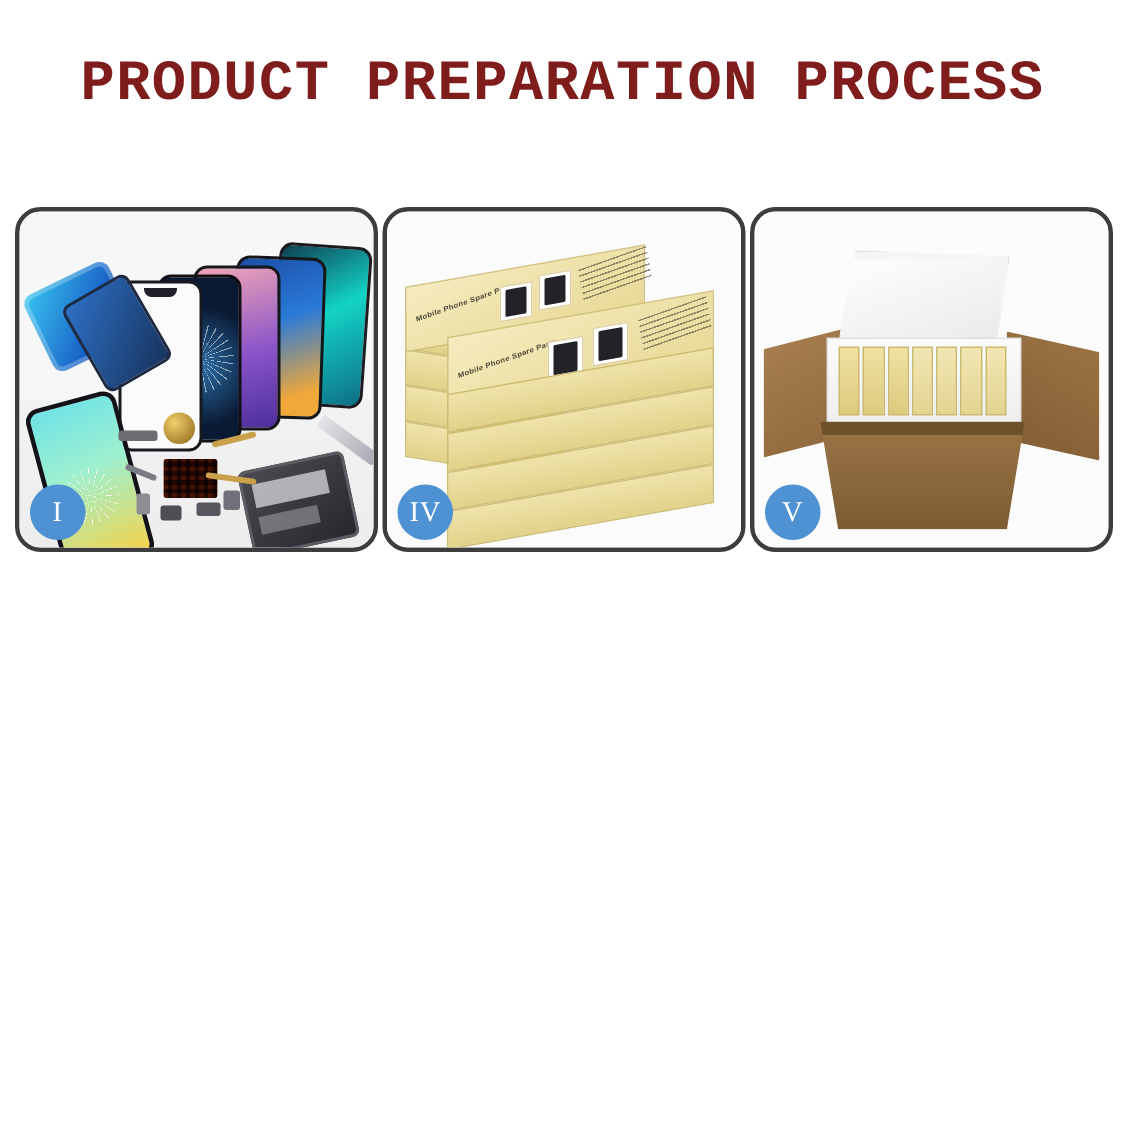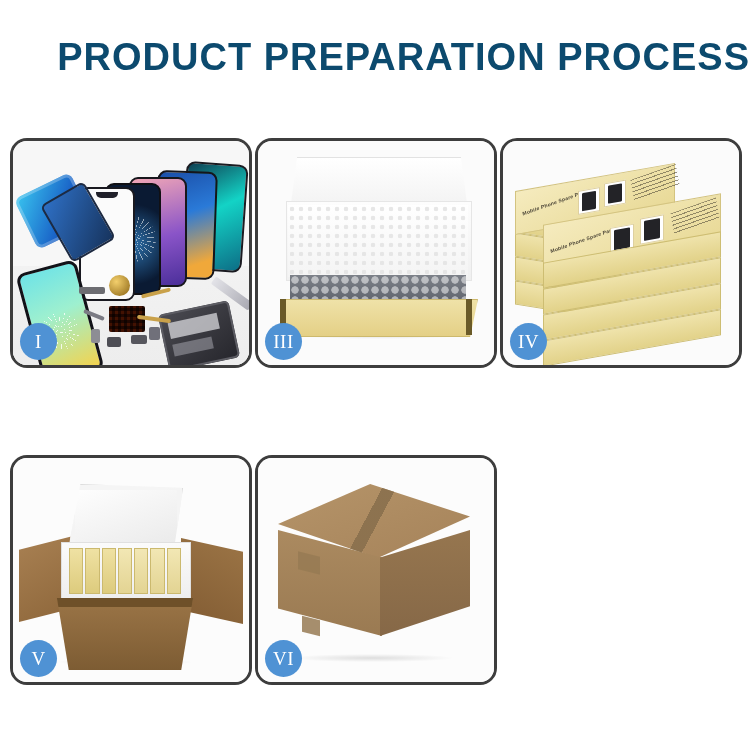--- a/index.html
+++ b/index.html
@@ -15,29 +15,28 @@
     position: relative;
   }
 
   
   .header {
     width: 750px;
     padding-top: 38px;
     text-align: center;
   }
   .main-title {
-    font-family: Liberation Sans, sans-serif;
+    font-family: Liberation Mono, monospace;
     font-size: 38px;
     font-weight: 700;
     letter-spacing: 1.0px;
-    color: #0c4a6e;
+    color: #7f1d1d;
     line-height: 1;
     margin: 0;
     white-space: nowrap;
-    text-align: right;
   }
   .sub-title {
     font-family: "Liberation Sans", sans-serif;
     font-size: 15.5px;
     font-weight: 400;
     color: #2a2a2a;
     margin: 15px 0 0 0;
     line-height: 1;
     white-space: nowrap;
   }
@@ -406,34 +405,20 @@
       <div class="ribbon" style="left:128px;top:150px;width:30px;transform:rotate(-14deg);"></div>
       <div class="ribbon" style="left:124px;top:176px;width:34px;transform:rotate(8deg);"></div>
       <div class="ribbon" style="left:70px;top:172px;width:22px;background:#7b7b84;transform:rotate(22deg);"></div>
       <div class="comp" style="left:206px;top:200px;width:5px;height:5px;border-radius:50%;background:#9c9ca4;"></div>
       <div class="comp" style="left:214px;top:192px;width:5px;height:5px;border-radius:50%;background:#9c9ca4;"></div>
     </div>
     <div class="badge">I</div>
   </div>
 
 
-  <div class="panel">
-    <div class="panel-stage">
-      <div class="p3-bg"></div>
-      <div class="b3-shadow"></div>
-      <div class="b3-lid"></div>
-      <div class="b3-back"></div>
-      <div class="b3-foam"></div>
-      <div class="b3-bubble"></div>
-      <div class="b3-front"></div>
-      <div class="b3-lcorner"></div>
-      <div class="b3-rcorner"></div>
-    </div>
-    <div class="badge">III</div>
-  </div>
 
   <div class="panel">
     <div class="panel-stage">
       <div class="p4-bg"></div>
       <div class="stack">
 
         <div class="sbox" style="left:6px;top:62px;width:104px;height:22px;transform:skewY(9deg);"></div>
         <div class="sbox" style="left:6px;top:86px;width:104px;height:22px;transform:skewY(9deg);"></div>
         <div class="sbox" style="left:6px;top:110px;width:104px;height:22px;transform:skewY(9deg);"></div>
         <div class="sbox" style="left:6px;top:134px;width:104px;height:22px;transform:skewY(9deg);"></div>
@@ -485,27 +470,14 @@
         <div class="ybox flat"></div>
         <div class="ybox flat"></div>
         <div class="ybox flat"></div>
       </div>
       <div class="carton-front"></div>
       <div class="carton-rim"></div>
     </div>
     <div class="badge">V</div>
   </div>
 
-  <div class="panel">
-    <div class="panel-stage">
-      <div class="p6-bg"></div>
-      <div class="p6-shadow"></div>
-      <div class="c6-top"></div>
-      <div class="c6-tape"></div>
-      <div class="c6-left"></div>
-      <div class="c6-right"></div>
-      <div class="c6-lbl" style="left:40px;top:96px;width:22px;height:18px;transform:skewY(14deg);"></div>
-      <div class="c6-lbl" style="left:44px;top:160px;width:18px;height:16px;transform:skewY(14deg);"></div>
-    </div>
-    <div class="badge">VI</div>
-  </div>
 
 </div>
 
 </body></html>

